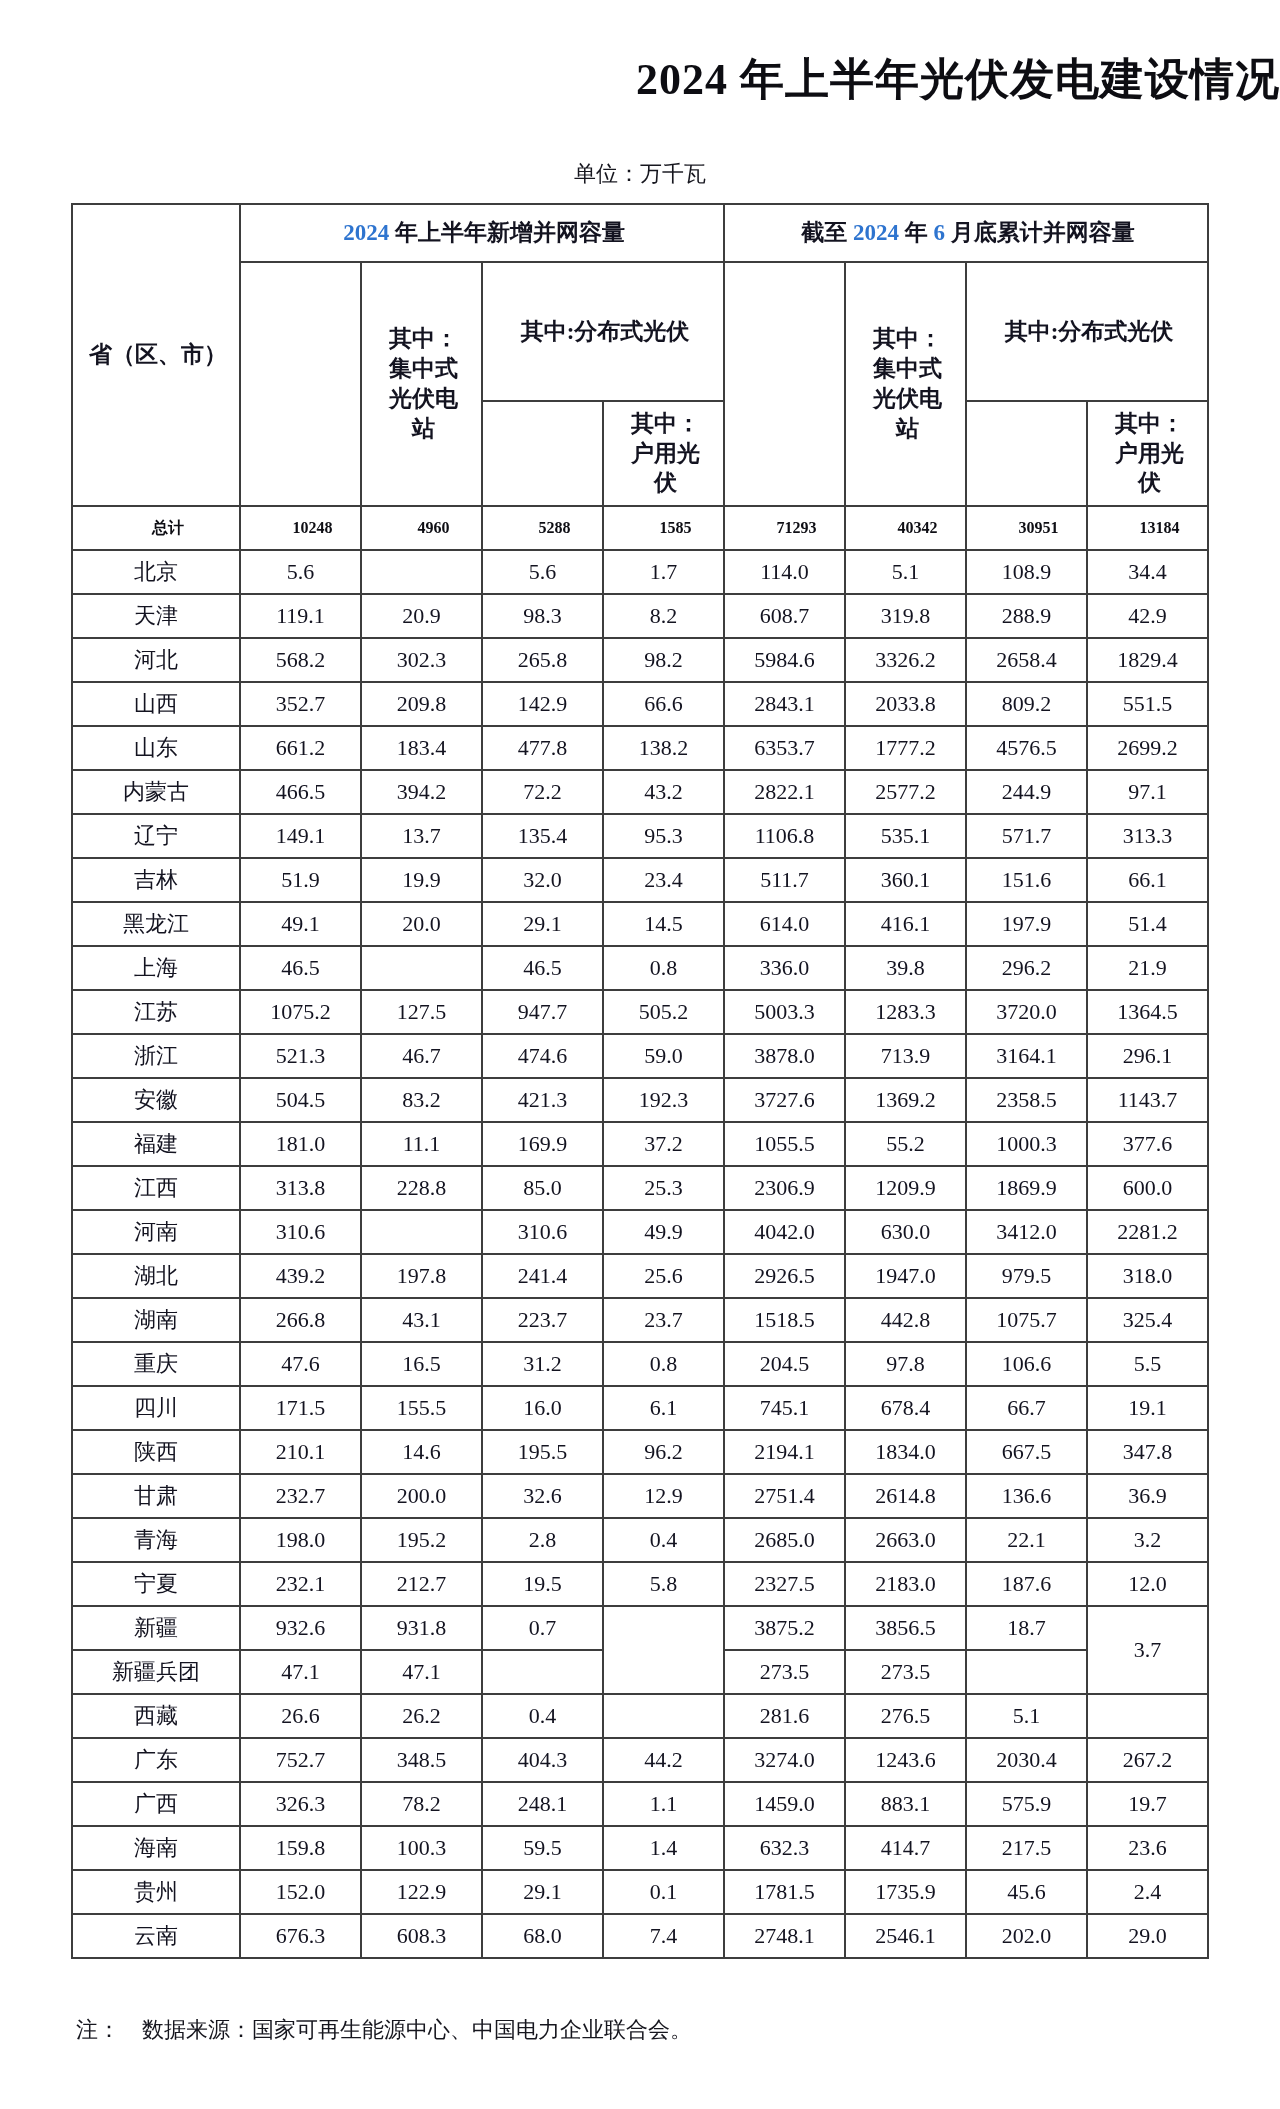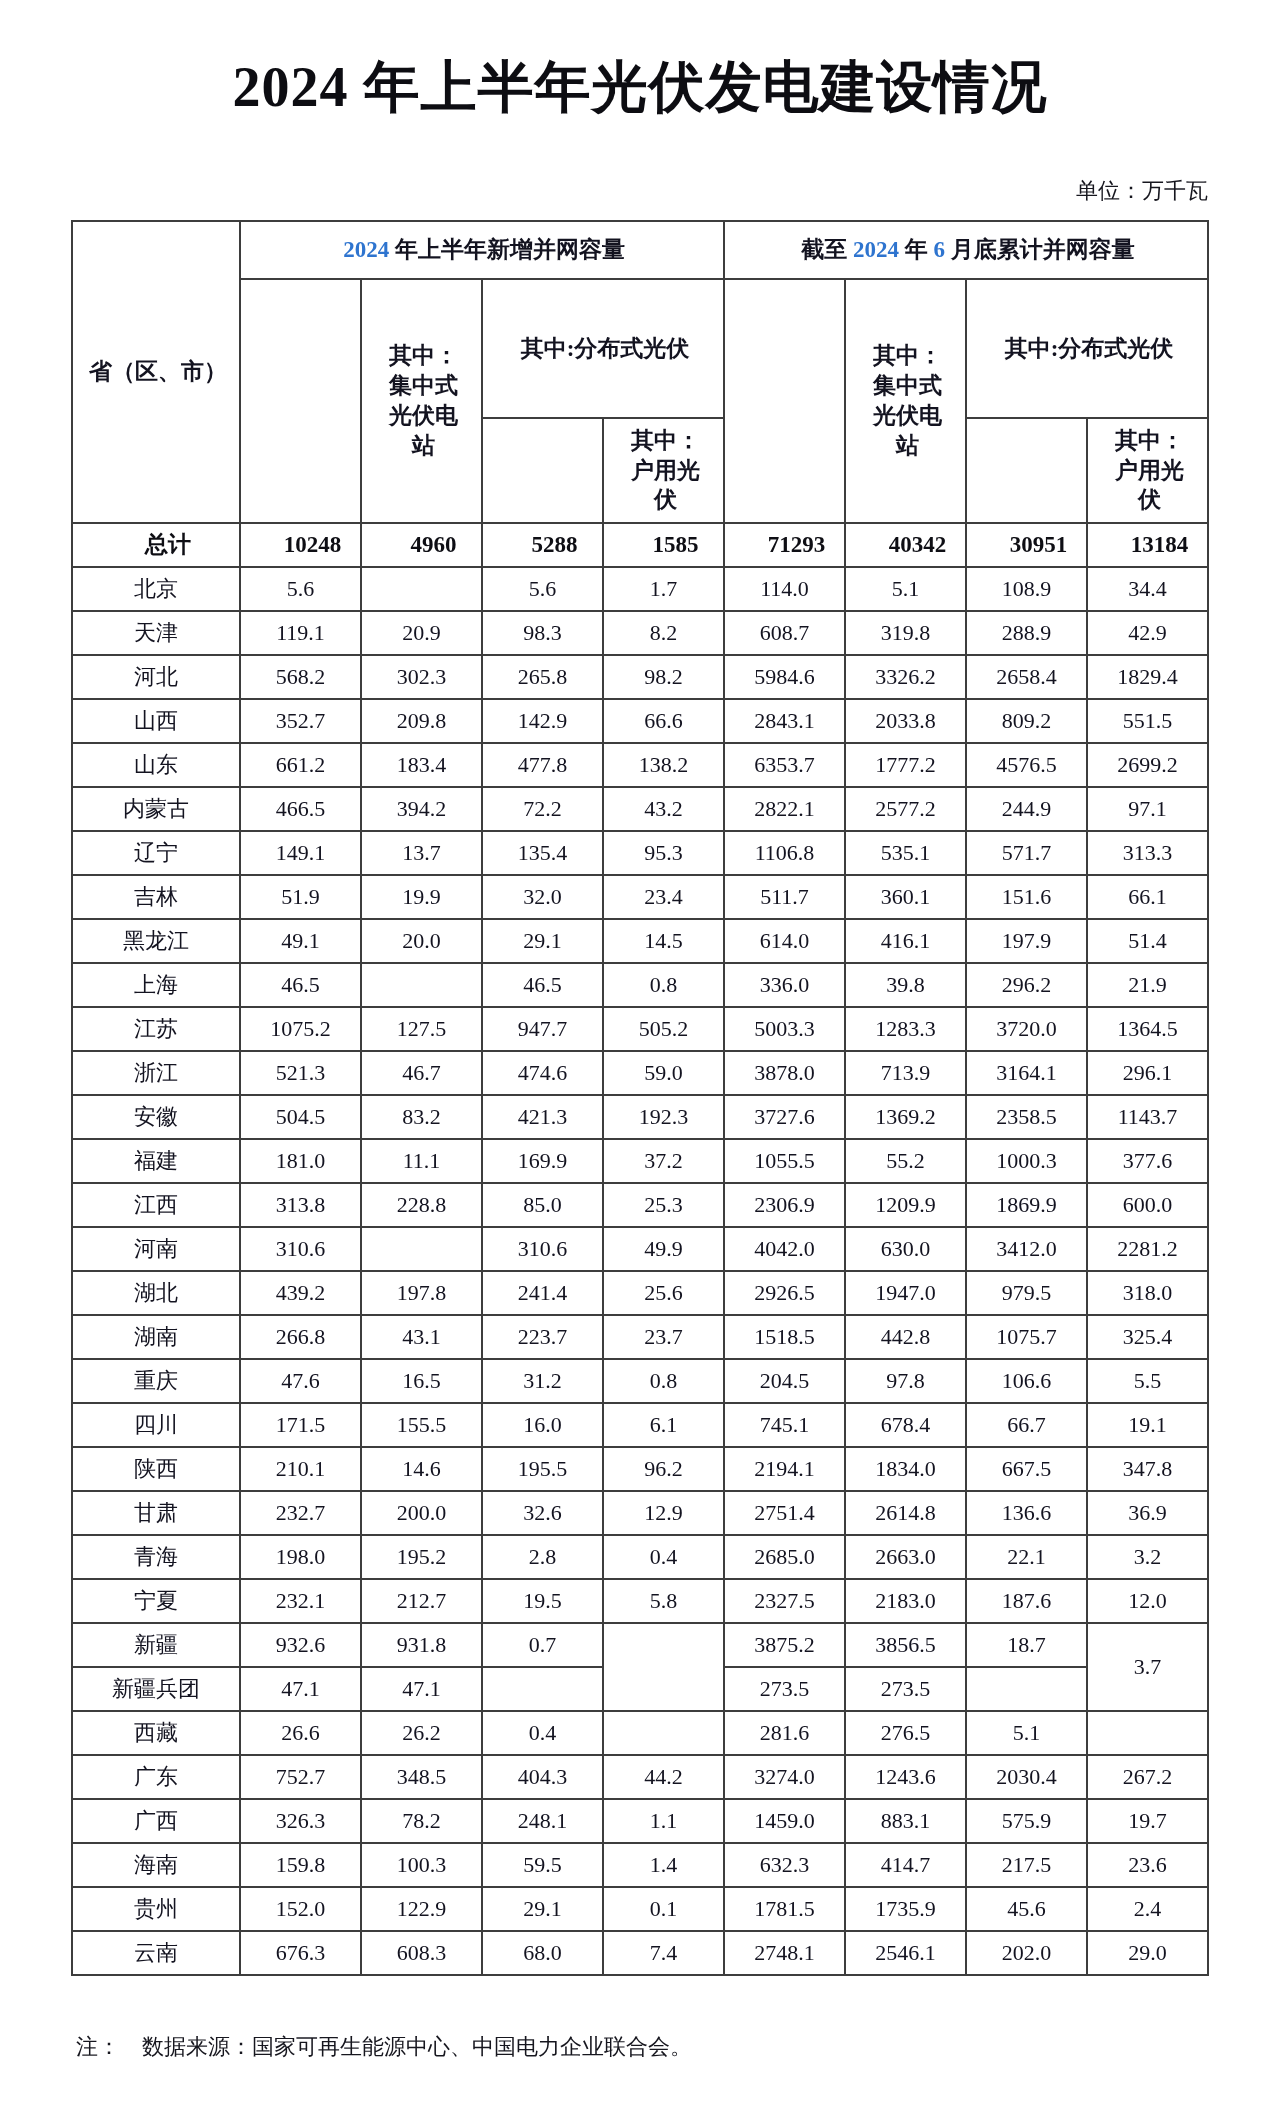--- a/index.html
+++ b/index.html
@@ -1,44 +1,44 @@
 <!DOCTYPE html>
 <html><head>
 <meta charset="utf-8">
 <style>
   html,body{margin:0;padding:0;}
   body{
     width:1280px;height:2109px;background:#ffffff;overflow:hidden;
     font-family:"Liberation Serif","DejaVu Serif",serif;color:#131320;
   }
   .doc-title{
-    padding-top:50px;text-align:center;font-size:56px;font-weight:bold;
+    padding-top:50px;text-align:right;font-size:44px;font-weight:bold;
     letter-spacing:1px;color:#0d0d12;white-space:nowrap;
   }
   .unit-row{
-    width:1136px;margin:50px auto 0;text-align:right;font-size:22px;color:#16161e;
+    width:1136px;margin:50px auto 0;text-align:center;font-size:22px;color:#16161e;
   }
   table.main{
     width:1136px;margin:14px auto 0;border-collapse:collapse;table-layout:fixed;
     border:2px solid #343434;
   }
   table.main td{
     border:2px solid #3d3d3d;text-align:center;vertical-align:middle;
     font-size:22px;padding:0 2px;line-height:1.3;color:#131320;
     overflow:hidden;
   }
   col.c-prov{width:168px;}
   col.c-val{width:121px;}
   tr.h1{height:58px;}
   tr.h2{height:139px;}
   tr.h3{height:105px;}
   tr.h1 td, tr.h2 td, tr.h3 td{font-weight:bold;font-size:23px;padding-left:6px;}
   td.prewrap{white-space:pre-line;margin-left:13px;}
   tbody tr{height:44px;}
-  tbody tr.total-row td{font-weight:bold;font-size:23px;color:#0e0e14;padding-left:26px;}
+  tbody tr.total-row td{font-weight:bold;font-size:16px;color:#0e0e14;padding-left:26px;}
   .note{
     margin:56px 0 0 76px;font-size:22px;color:#16161e;font-family:Liberation Mono, monospace;
   }
 </style>
 </head>
 <body>
 
 <div class="doc-title">2024 年上半年光伏发电建设情况</div>
 
 <div class="unit-row">单位：万千瓦</div>

